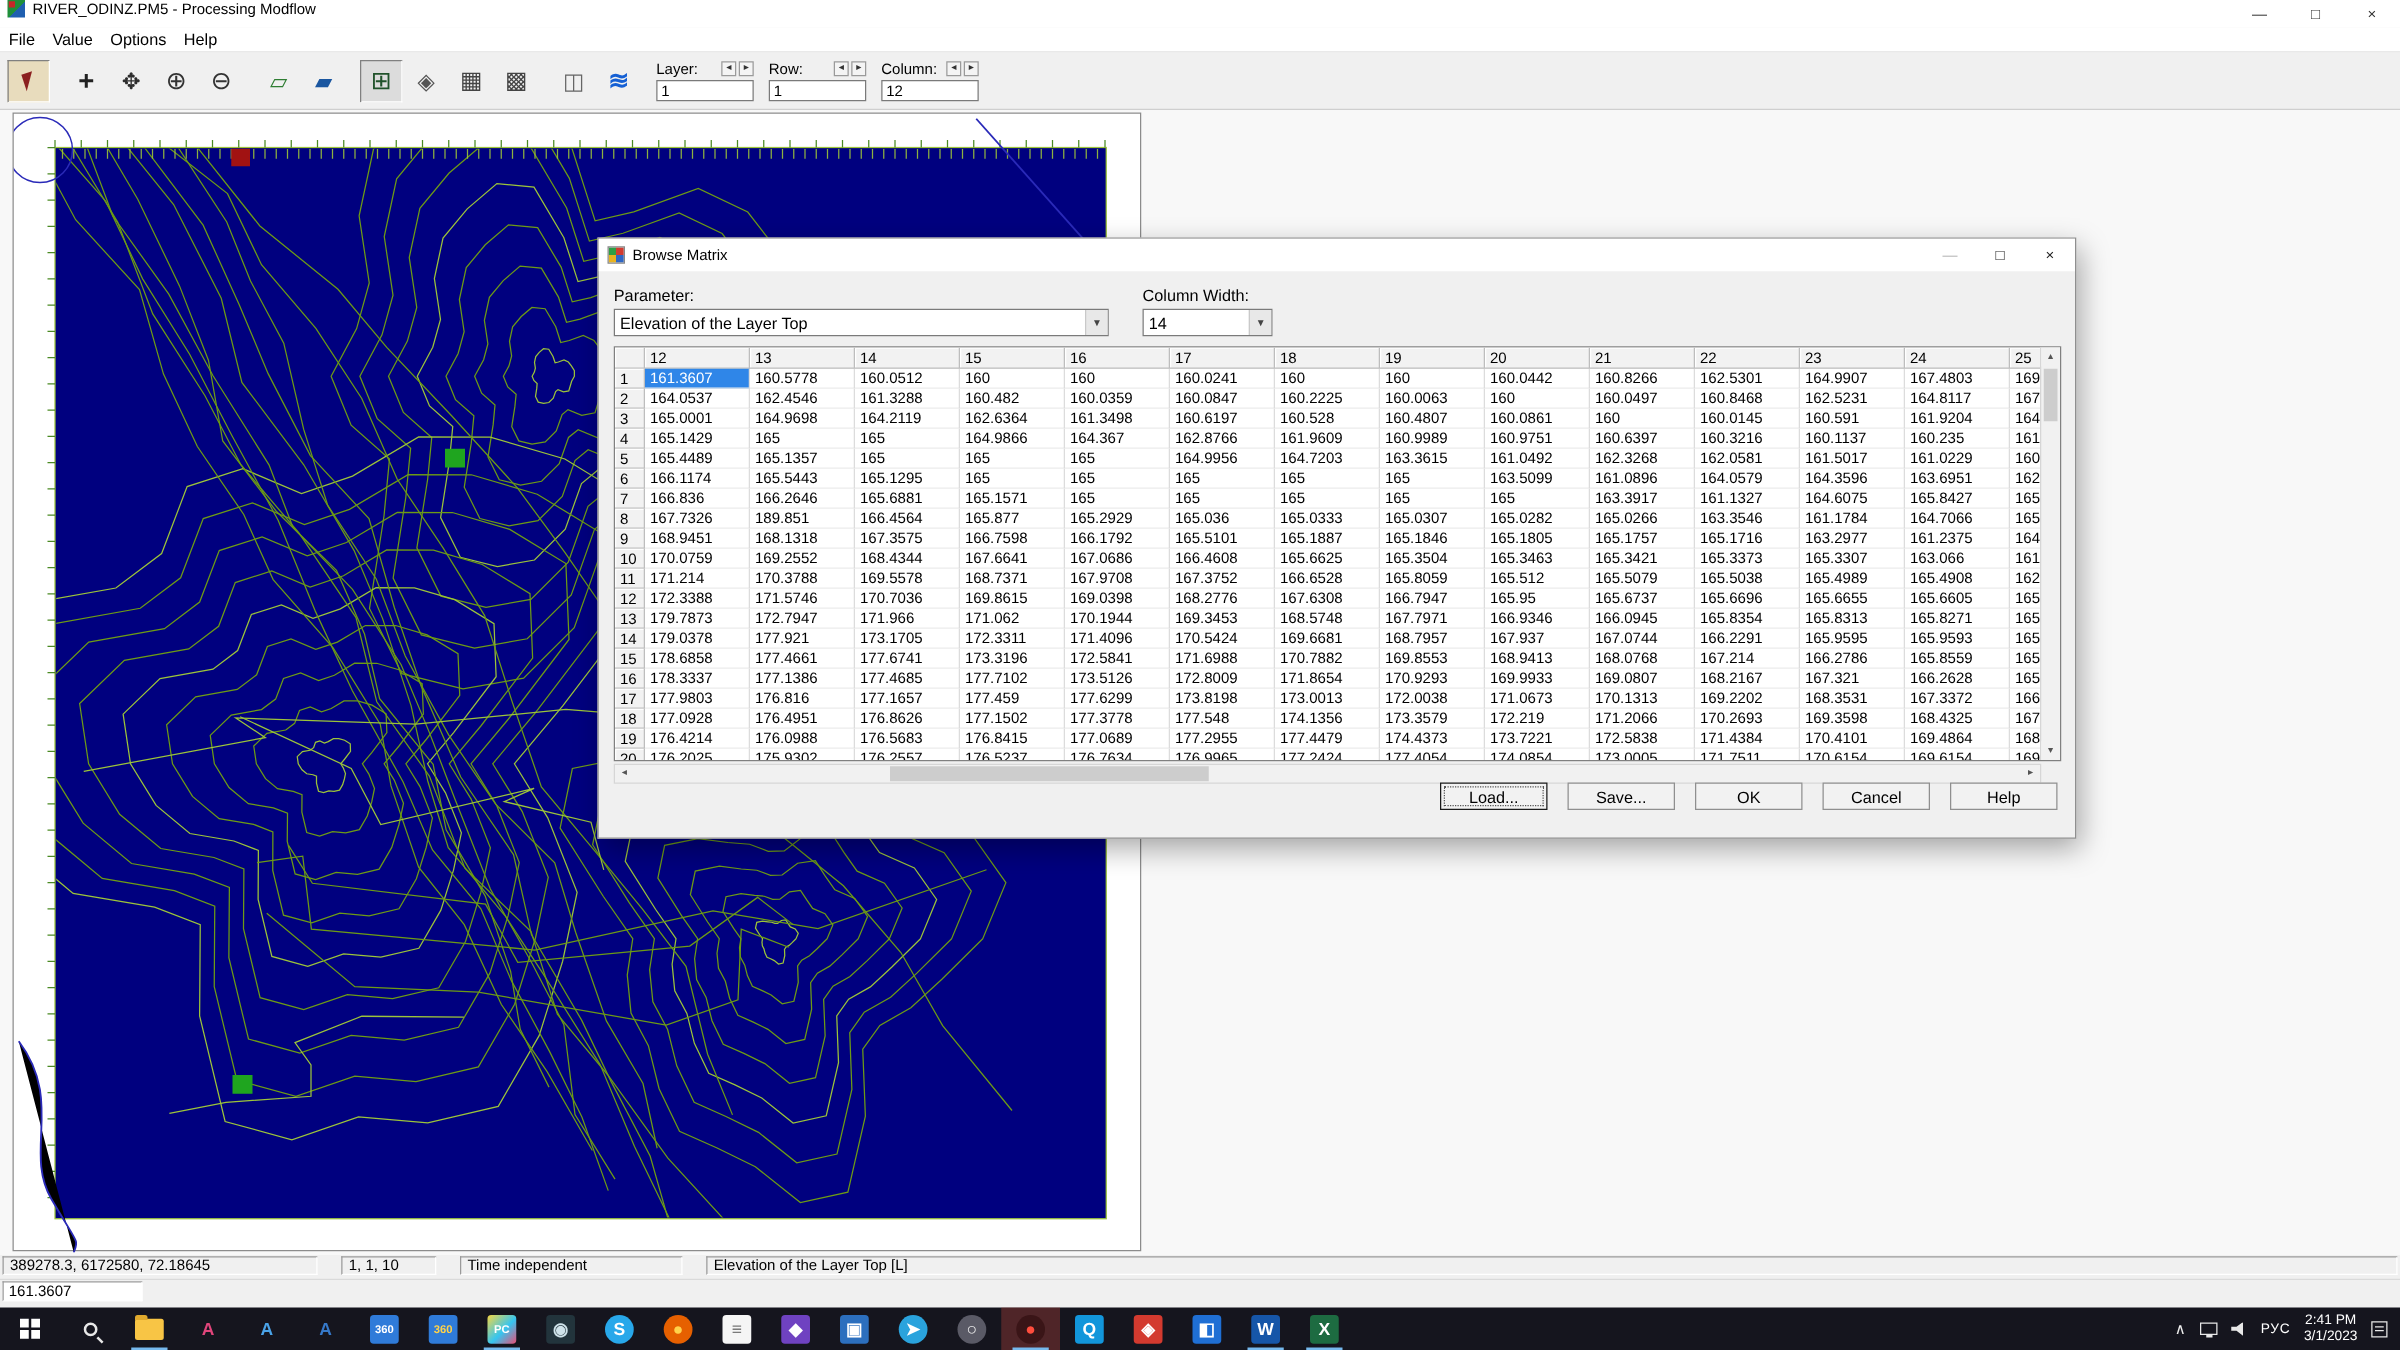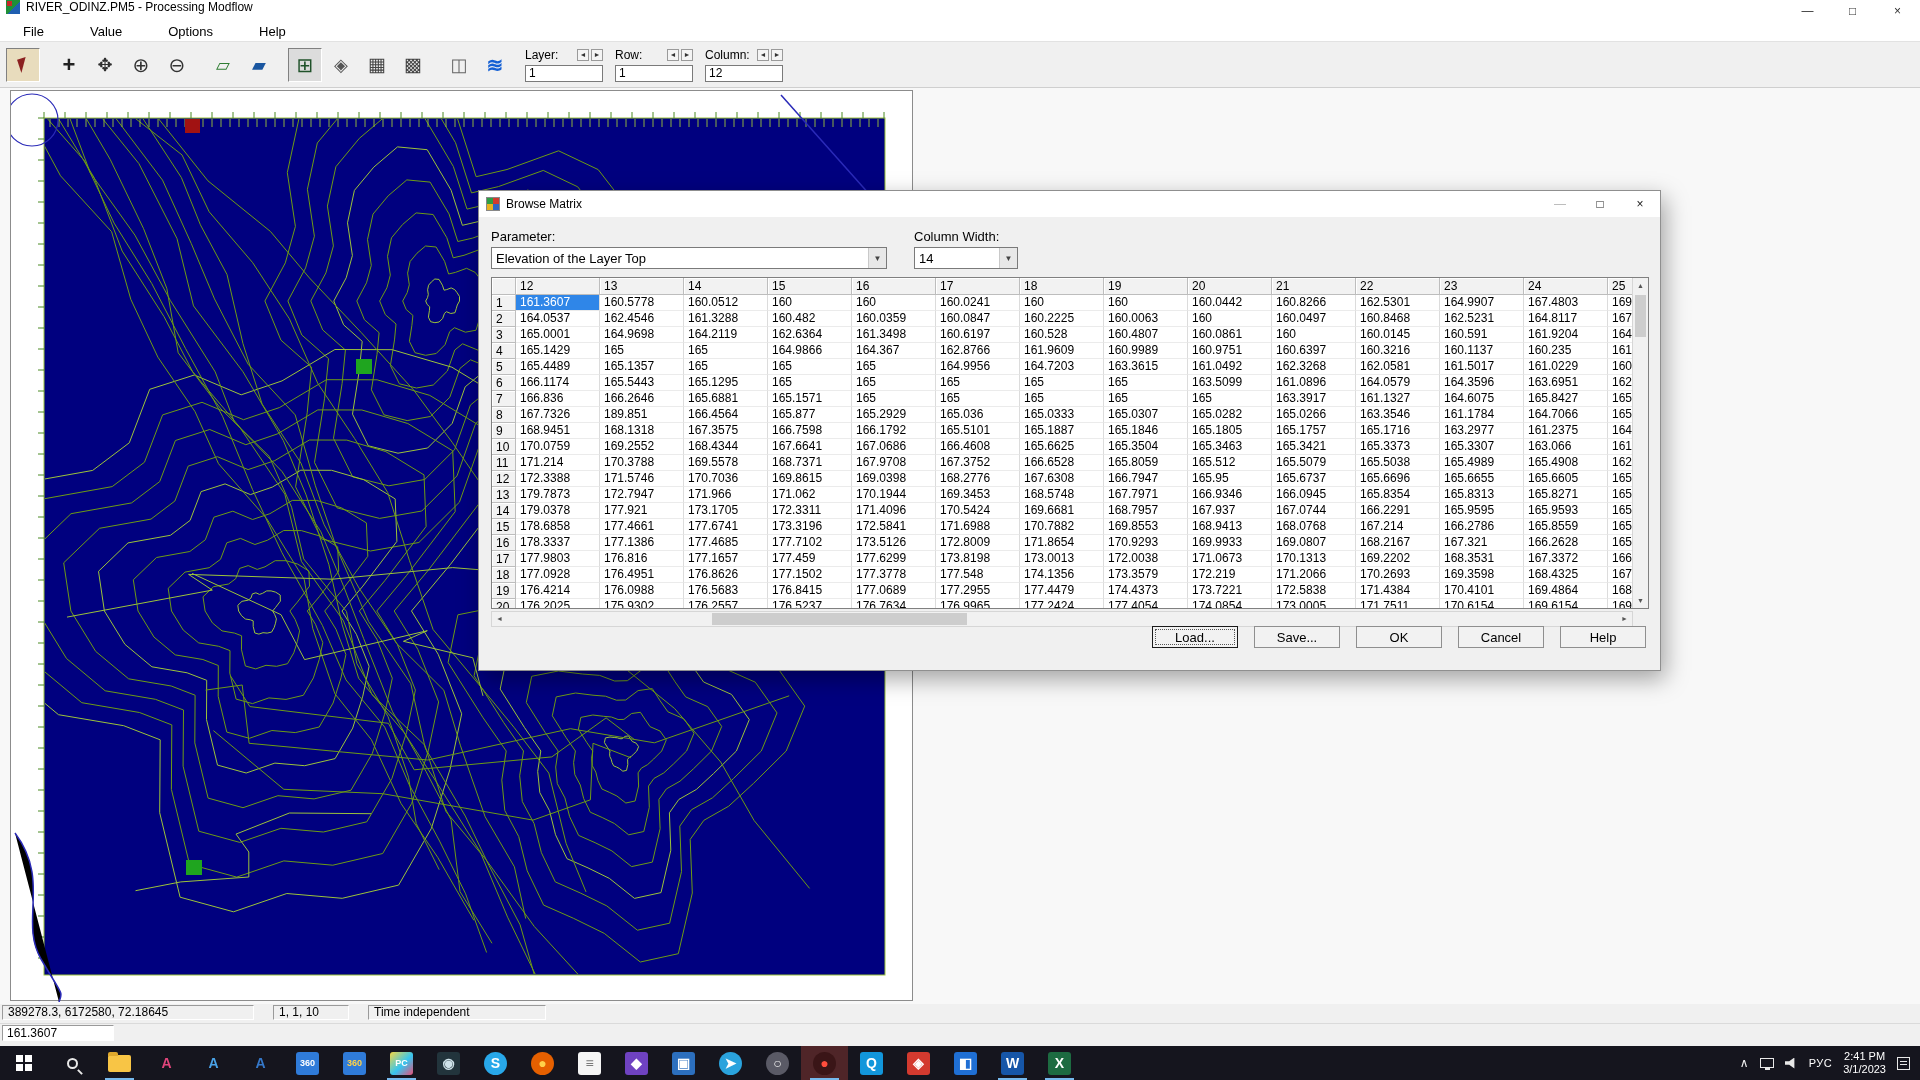--- a/index.html
+++ b/index.html
@@ -6,21 +6,21 @@
   html,body{width:1920px;height:1080px;overflow:hidden;font-family:"Liberation Sans",sans-serif;background:#f0f0f0;color:#000}
   .screen{position:relative;width:1920px;height:1080px;overflow:hidden;background:#f0f0f0}
 
   
   .titlebar{position:absolute;left:0;top:0;right:0;height:22px;background:#ffffff;display:flex;align-items:flex-start;padding-left:6px;gap:6px;font-size:12px}
   .app-ico{width:14px;height:14px;background:linear-gradient(135deg,#1f8f3a 55%,#1f5fb0 55%);position:relative;flex:none}
   .app-ico::after{content:"";position:absolute;left:1px;top:1px;width:5px;height:5px;background:#c62828}
   .win-controls{margin-left:auto;display:flex;height:22px}
   .win-ctl{width:45px;height:22px;display:flex;align-items:center;justify-content:center;font-size:12px;color:#333}
   .menubar{position:absolute;left:0;top:22px;right:0;height:20px;background:#fff;display:flex;align-items:center;border-bottom:1px solid #e2e2e2;font-size:13px}
-  .menu-item{padding:0 23px;height:20px;line-height:20px}
+  .menu-item{padding:0 7px;height:20px;line-height:20px}
 
   
   .toolbar{position:absolute;left:0;top:42px;right:0;height:46px;background:#f0f0f0;border-bottom:1px solid #cfcfcf;display:flex;align-items:center;padding-left:5px}
   #tb-buttons{display:flex;align-items:center;height:100%}
   .tb-btn{width:34px;height:34px;margin:0 1px;display:flex;align-items:center;justify-content:center;border:1px solid transparent;background:transparent}
   .tb-btn.pressed{border:1px solid;border-color:#808080 #fff #fff #808080;background:#dcdcdc}
   .tb-btn[data-name="select-button"].pressed{background:#e8dcbd}
   .tb-glyph{font-size:18px;color:#2e2e2e;line-height:1}
   .g-select{width:0;height:0;border-top:14px solid #8b2020;border-right:9px solid transparent;transform:rotate(-18deg)}
   .g-crosshair{font-size:22px;font-weight:bold;color:#222}
@@ -847,20 +847,21 @@
         <div class="dlg-btn" data-name="ok-button">OK</div>
         <div class="dlg-btn" data-name="cancel-button">Cancel</div>
         <div class="dlg-btn" data-name="help-button">Help</div>
       </div>
   </div>
 
   <div class="statusbar" data-name="status-bar">
     <span class="sb-panel sb-1" data-name="status-coordinates">389278.3,  6172580, 72.18645</span>
     <span class="sb-panel sb-2" data-name="status-cell-position">1, 1, 10</span>
     <span class="sb-panel sb-3" data-name="status-time-mode">Time independent</span>
+    <span class="sb-panel sb-4" data-name="status-parameter">Elevation of the Layer Top [L]</span>
   </div>
   <div class="valuebar" data-name="value-bar">
     <span class="value-box" data-name="cell-value-field">161.3607</span>
   </div>
 
   <div class="taskbar" data-name="taskbar">
     <div class="tb-sys" data-name="start-button">
       <span class="win-logo" data-name="windows-logo-icon">
           <i></i>
           <i></i>

